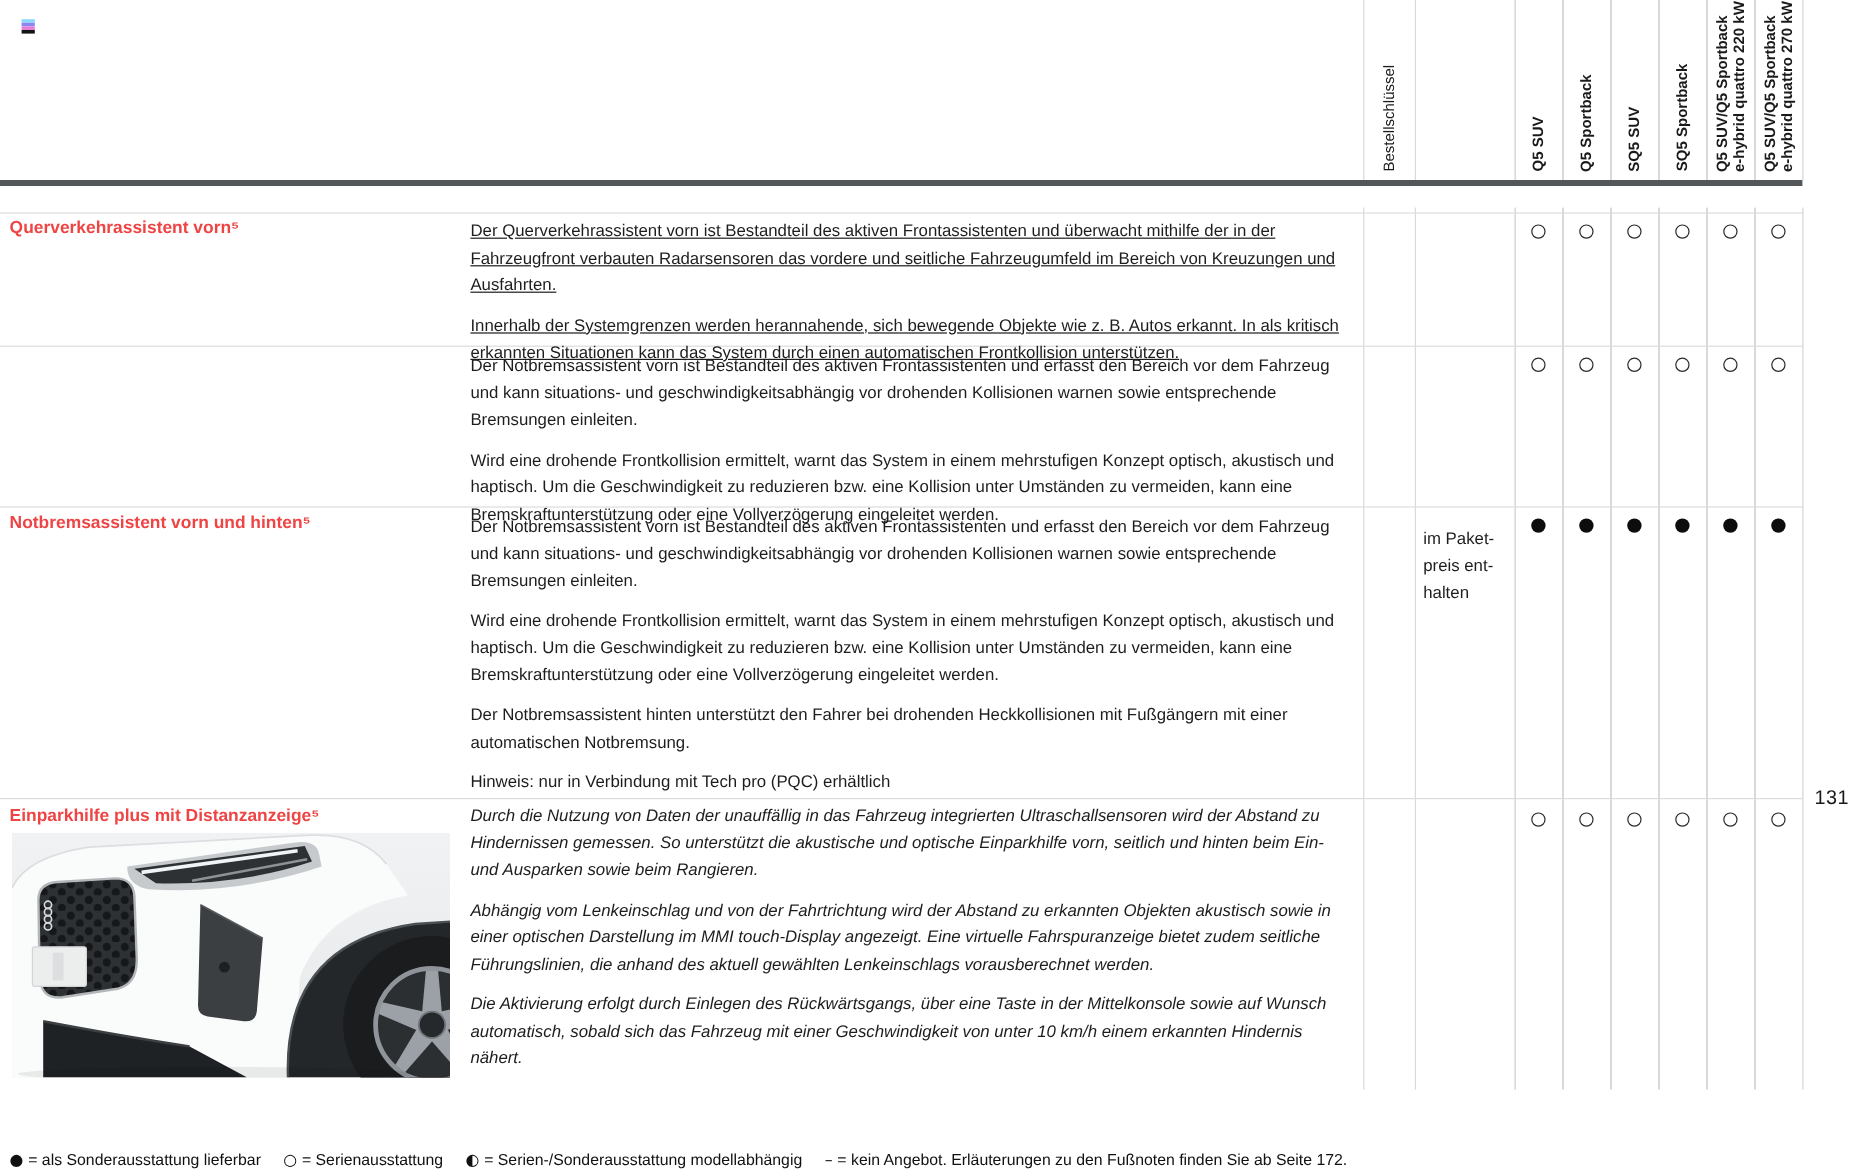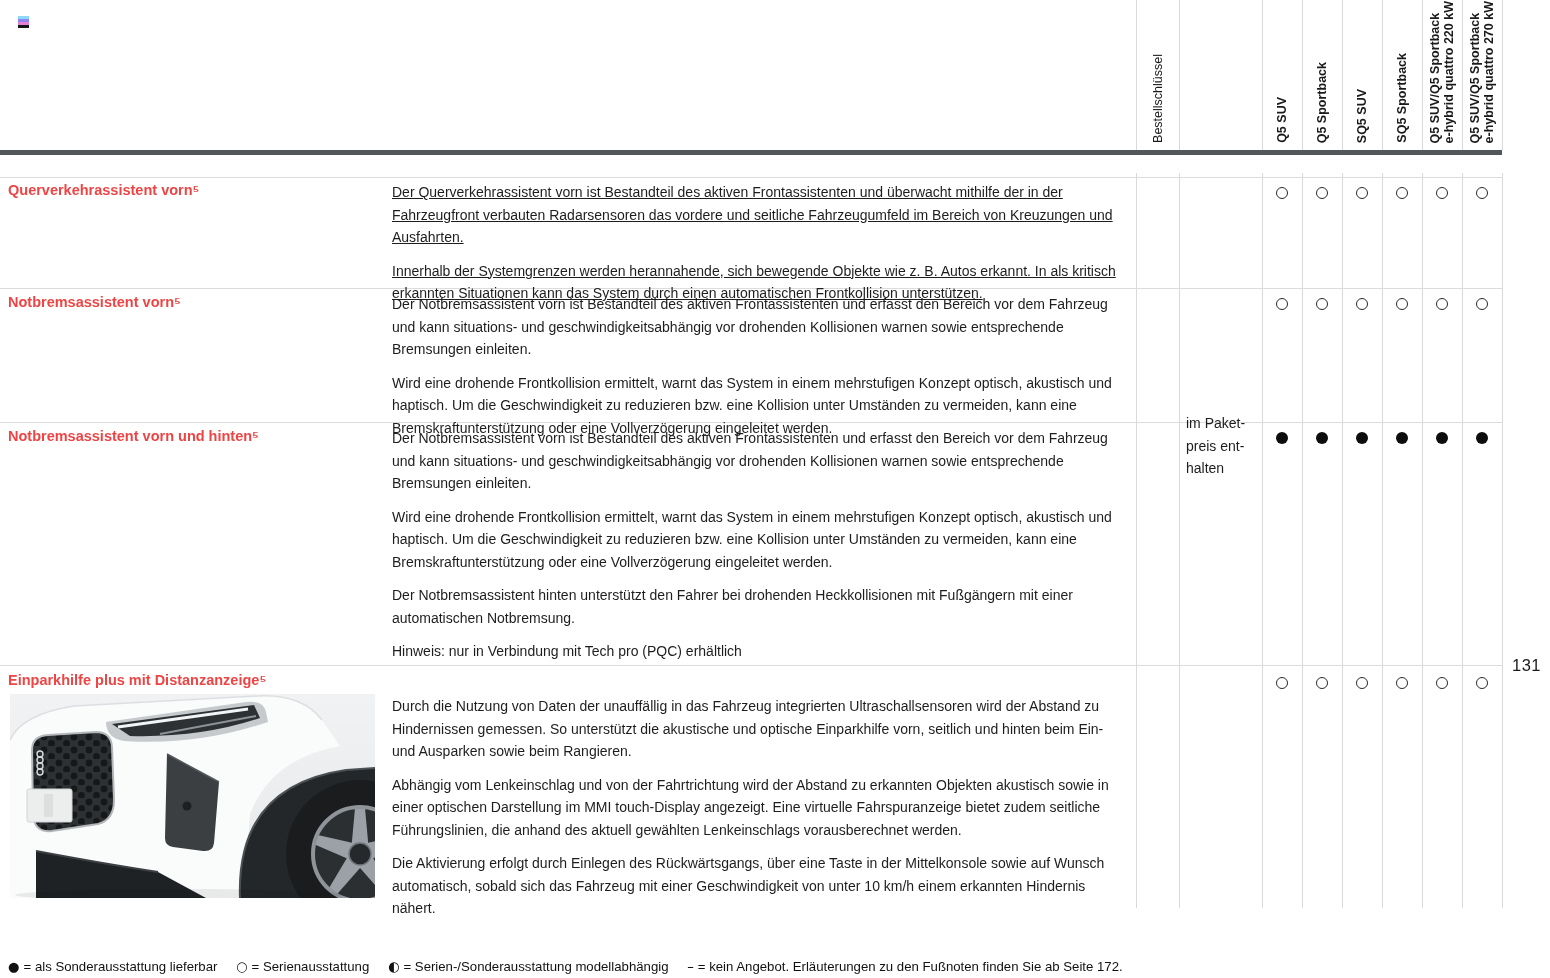--- a/index.html
+++ b/index.html
@@ -128,21 +128,20 @@
         <div class="mark-open"></div>
       </div>
     <div class="mark-cell">
         <div class="mark-open"></div>
       </div>
     <div class="mark-cell">
         <div class="mark-open"></div>
       </div>
   </div>
 
-  <div class="row-title" style="top:293px;">Notbremsassistent vorn⁵</div>
   <div class="row-desc" style="top:293px;">
     <p>Der Notbremsassistent vorn ist Bestandteil des aktiven Frontassistenten und erfasst den Bereich vor dem Fahrzeug und kann situations- und geschwindigkeitsabhängig vor drohenden Kollisionen warnen sowie entsprechende Bremsungen einleiten.</p>
     <p>Wird eine drohende Frontkollision ermittelt, warnt das System in einem mehrstufigen Konzept optisch, akustisch und haptisch. Um die Geschwindigkeit zu reduzieren bzw. eine Kollision unter Umständen zu vermeiden, kann eine Bremskraftunterstützung oder eine Vollverzögerung eingeleitet werden.</p>
   </div>
   <div class="marks" style="top:297px;">
     <div class="mark-cell">
         <div class="mark-open"></div>
       </div>
     <div class="mark-cell">
         <div class="mark-open"></div>
@@ -161,21 +160,21 @@
       </div>
   </div>
 
   <div class="row-title" style="top:427px;">Notbremsassistent vorn und hinten⁵</div>
   <div class="row-desc" style="top:427px;">
     <p>Der Notbremsassistent vorn ist Bestandteil des aktiven Frontassistenten und erfasst den Bereich vor dem Fahrzeug und kann situations- und geschwindigkeitsabhängig vor drohenden Kollisionen warnen sowie entsprechende Bremsungen einleiten.</p>
     <p>Wird eine drohende Frontkollision ermittelt, warnt das System in einem mehrstufigen Konzept optisch, akustisch und haptisch. Um die Geschwindigkeit zu reduzieren bzw. eine Kollision unter Umständen zu vermeiden, kann eine Bremskraftunterstützung oder eine Vollverzögerung eingeleitet werden.</p>
     <p>Der Notbremsassistent hinten unterstützt den Fahrer bei drohenden Heckkollisionen mit Fußgängern mit einer automatischen Notbremsung.</p>
     <p>Hinweis: nur in Verbindung mit Tech pro (PQC) erhältlich</p>
   </div>
-  <div class="price-note" style="top:412px;">im Paket-
+  <div class="price-note" style="top:437px;">im Paket-
 preis ent-
 halten</div>
   <div class="marks" style="top:431px;">
     <div class="mark-cell">
         <div class="mark-filled"></div>
       </div>
     <div class="mark-cell">
         <div class="mark-filled"></div>
       </div>
     <div class="mark-cell">
@@ -186,21 +185,21 @@
       </div>
     <div class="mark-cell">
         <div class="mark-filled"></div>
       </div>
     <div class="mark-cell">
         <div class="mark-filled"></div>
       </div>
   </div>
 
   <div class="row-title" style="top:671px;">Einparkhilfe plus mit Distanzanzeige⁵</div>
-  <div class="row-desc" style="top:695px;">
+  <div class="row-desc" style="top:668px;font-style:italic;">
     <p>Durch die Nutzung von Daten der unauffällig in das Fahrzeug integrierten Ultraschallsensoren wird der Abstand zu Hindernissen gemessen. So unterstützt die akustische und optische Einparkhilfe vorn, seitlich und hinten beim Ein- und Ausparken sowie beim Rangieren.</p>
     <p>Abhängig vom Lenkeinschlag und von der Fahrtrichtung wird der Abstand zu erkannten Objekten akustisch sowie in einer optischen Darstellung im MMI touch-Display angezeigt. Eine virtuelle Fahrspuranzeige bietet zudem seitliche Führungslinien, die anhand des aktuell gewählten Lenkeinschlags vorausberechnet werden.</p>
     <p>Die Aktivierung erfolgt durch Einlegen des Rückwärtsgangs, über eine Taste in der Mittelkonsole sowie auf Wunsch automatisch, sobald sich das Fahrzeug mit einer Geschwindigkeit von unter 10 km/h einem erkannten Hindernis nähert.</p>
   </div>
   <div class="marks" style="top:676px;">
     <div class="mark-cell">
         <div class="mark-open"></div>
       </div>
     <div class="mark-cell">
         <div class="mark-open"></div>

